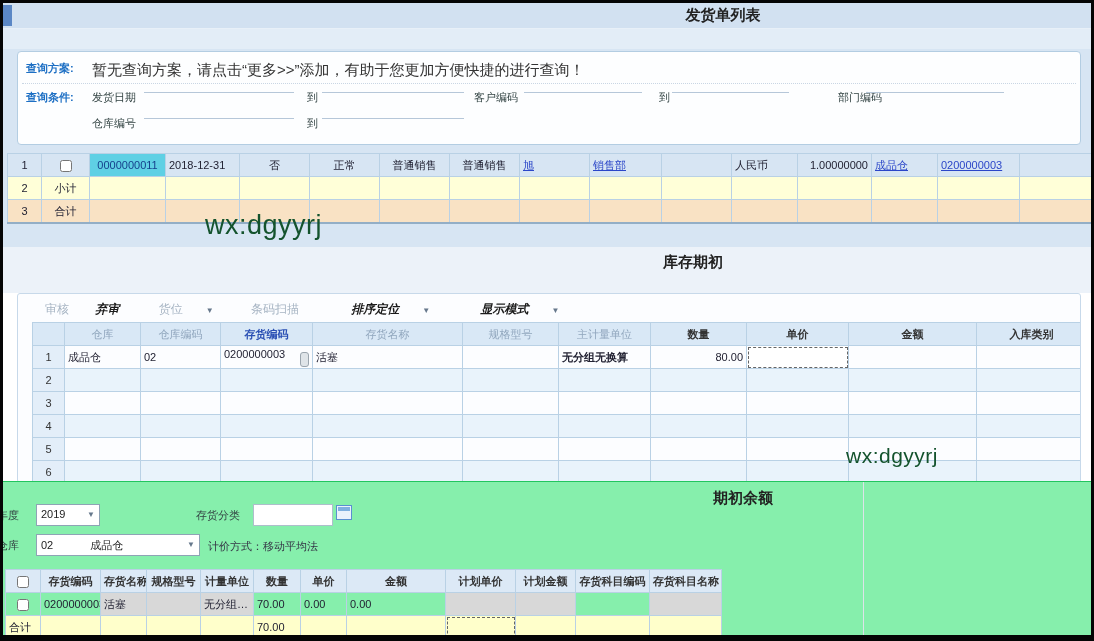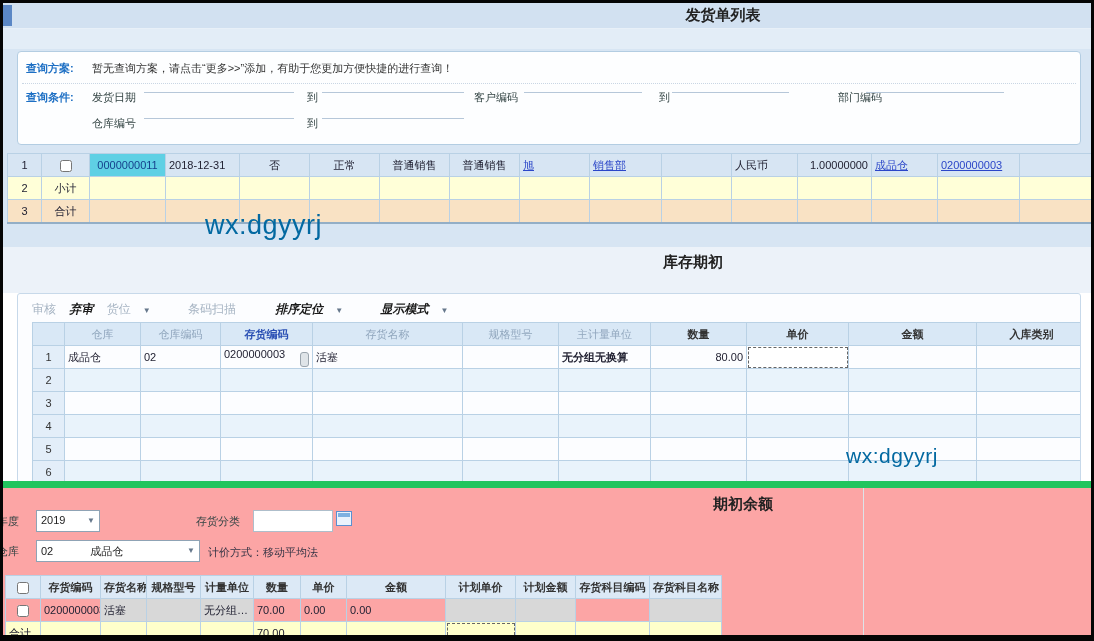--- a/index.html
+++ b/index.html
@@ -9,21 +9,21 @@
   .abs{position:absolute;}
   
   .s1bg{top:0;left:0;right:0;height:244px;background:#d7e5f3;}
   .strip1{top:0;left:0;right:0;height:25px;background:#d2e1f1;border-bottom:1px solid #e8f0f8;}
   .strip2{top:26px;left:0;right:0;height:20px;background:#e3edf7;}
   .cornersq{top:2px;left:0;width:9px;height:21px;background:#5b87c5;}
   .bigtitle{font-size:15px;font-weight:bold;color:#222;}
   .qpanel{top:48px;left:14px;right:10px;height:92px;background:#fdfeff;
           border:1px solid #b3cde2;border-radius:4px;}
   .bluelbl{color:#1d6fc4;font-weight:bold;font-size:11px;}
-  .qtext{font-size:11px;color:#333;}
+  .qtext{font-size:15px;color:#333;}
   .flbl{font-size:11px;color:#344;}
   .uline{border-bottom:1px solid #b6c7d9;height:14px;display:inline-block;}
   .dotline{border-top:1px dotted #c9d6e4;height:0;}
   
   table.grid{border-collapse:collapse;table-layout:fixed;font-size:11px;color:#223;}
   table.grid td{border:1px solid #b9d1e5;padding:0 3px;white-space:nowrap;overflow:hidden;height:22px;text-align:center;}
   .t1 td{height:22px;}
   .hd1 td{background:#dcebf7;color:#44607e;}
   .r-cyan{background:#5fd0e4;color:#15418c;text-align:left;}
   .r-yel td{background:#ffffd8;}
@@ -31,50 +31,50 @@
   .r-org{border-bottom:2px solid #93aec6;}
   .al{text-align:left!important;}
   .ar{text-align:right!important;}
   .lnk{color:#2b46c8;text-decoration:underline;cursor:pointer;}
   input.cb{width:12px;height:12px;margin:0;vertical-align:middle;}
   
   .s2band{top:244px;left:0;right:0;height:46px;background:#ecf2f9;}
   .panel2{top:290px;left:14px;right:10px;height:188px;background:#fcfdff;
           border:1px solid #c7d9ea;border-radius:3px;overflow:hidden;}
   .tbar{font-size:12px;color:#222;padding:7px 0 0 14px;height:21px;}
-  .tbar span{margin-right:10px;}
+  .tbar span{margin-right:10px;margin-left:13px;}
   .tb-dis{color:#a6b4c3;}
   .tb-b{font-weight:bold;color:#1a1a1a;font-style:italic;}
   .caret{font-size:8px;color:#66788c;margin-left:2px;}
   .t2 td{height:24px;}
   .hd2 td{background:#d9e8f6;}
   .c-grey{color:#90a6bd;}
   .c-blue{color:#2b50b4;font-weight:bold;}
   .c-dark{color:#333;font-weight:bold;}
   .rowno{background:#e3eef9;color:#333;}
   .altb td{background:#e9f3fb;}
   .altb td.rowno{background:#e3eef9;}
   .selcell{outline:1px dashed #666;outline-offset:-2px;background:#fff;}
   .pickicon{display:inline-block;width:7px;height:13px;border:1px solid #9aa4ad;
             border-radius:3px;background:#dfe4e8;vertical-align:middle;float:right;margin-top:4px;}
   
-  .s3{top:478px;left:0;right:0;bottom:0;background:#fca5a5;border-top:7px solid #22c55e;}
+  .s3{top:478px;left:0;right:0;bottom:0;background:#86efac;border-top:1px solid #22c55e;}
   .s3edge{left:860px;top:0;bottom:0;width:1px;background:#dde3e9;}
   .combo{position:absolute;box-sizing:border-box;border:1px solid #8fa3b5;background:#fff;
          font-size:11px;color:#222;padding:3px 4px;height:22px;}
   .combo .caret{float:right;margin-top:2px;}
   .gridicon{position:absolute;width:16px;height:15px;border:1px solid #5a8fd0;background:#eaf2fc;box-sizing:border-box;}
   .gridicon:before{content:"";position:absolute;left:1px;right:1px;top:1px;height:4px;background:#7fb0e0;}
   .t3 td{height:20px;font-size:11px;}
   .hd3 td{background:#dce9f6;color:#333;font-weight:bold;height:23px;}
   .g{background:#d8d8d8;}
   .ty td{background:#ffffcb;}
   .t3wrap{border-bottom:1px solid #8899a8;}
   
-  .wm{color:#0369a1;font-weight:500;letter-spacing:0.5px;}
+  .wm{color:#14532d;font-weight:500;letter-spacing:0.5px;}
 </style>
 </head>
 <body>
 
 <div id="wrap">
 
   <div class="abs s1bg"></div>
   <div class="abs strip1"></div>
   <div class="abs strip2"></div>
   <div class="abs cornersq"></div>

